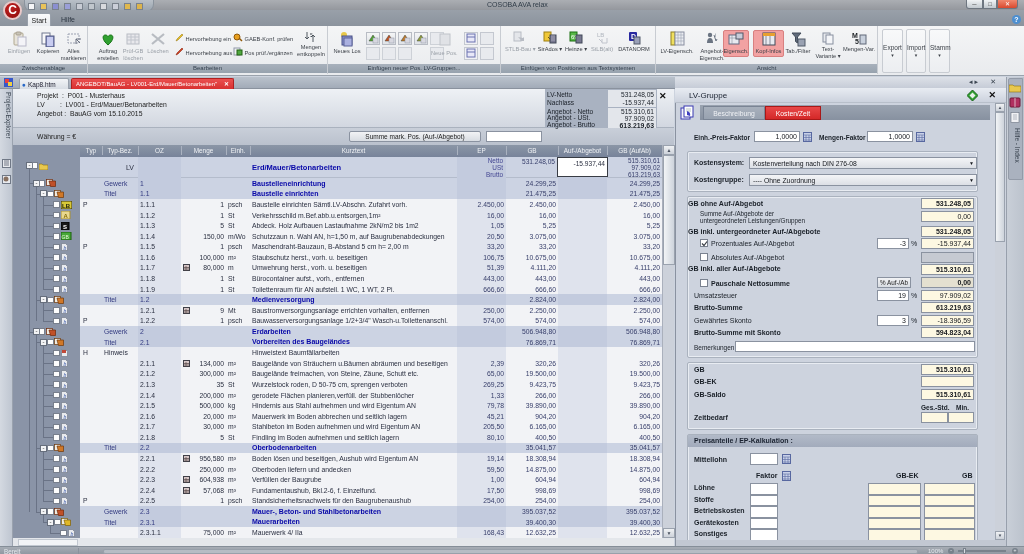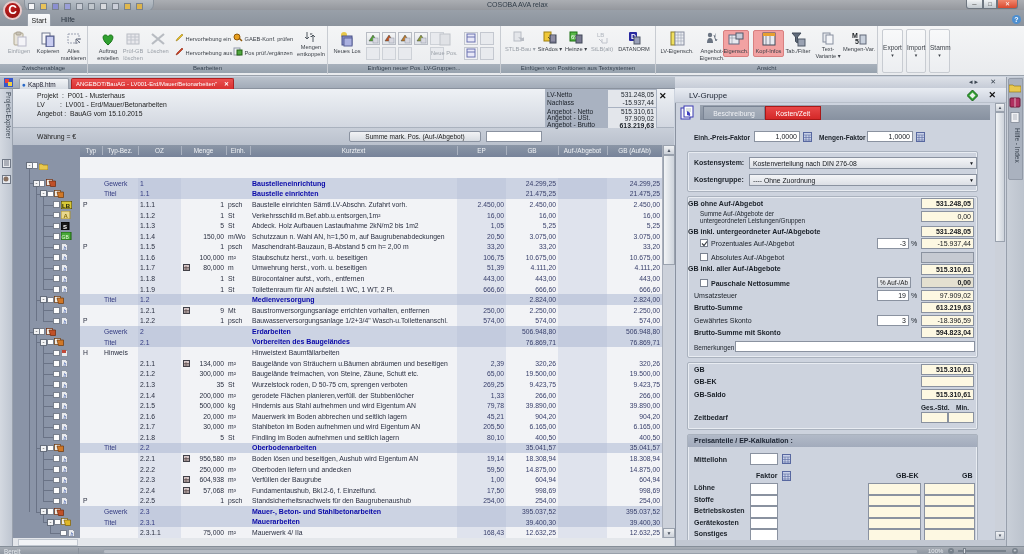--- a/index.html
+++ b/index.html
@@ -343,20 +343,31 @@
 <div class="abs" style="left:102px;top:146px;width:1px;height:9px;background:#aab2c0;"></div>
 <div class="abs" style="left:138px;top:146px;width:1px;height:9px;background:#aab2c0;"></div>
 <div class="abs" style="left:181px;top:146px;width:1px;height:9px;background:#aab2c0;"></div>
 <div class="abs" style="left:226px;top:146px;width:1px;height:9px;background:#aab2c0;"></div>
 <div class="abs" style="left:250px;top:146px;width:1px;height:9px;background:#aab2c0;"></div>
 <div class="abs" style="left:457px;top:146px;width:1px;height:9px;background:#aab2c0;"></div>
 <div class="abs" style="left:506px;top:146px;width:1px;height:9px;background:#aab2c0;"></div>
 <div class="abs" style="left:558px;top:146px;width:1px;height:9px;background:#aab2c0;"></div>
 <div class="abs" style="left:607px;top:146px;width:1px;height:9px;background:#aab2c0;"></div>
 <div class="abs" style="left:80px;top:156.5px;width:582px;height:381.5px;background:#f2f3f6;overflow:hidden;">
+<div class="abs" style="left:0;top:0;width:582px;height:21.5px;background:#ccd3e3;border-bottom:1px solid #b4bccc;">
+ <div class="abs" style="left:58px;top:0;width:43px;height:21.5px;background:#c3cbde;"></div>
+ <div class="abs" style="left:377px;top:0;width:49px;height:21.5px;background:#c3cbde;"></div>
+ <div class="abs" style="left:478px;top:0;width:49px;height:21.5px;background:#c3cbde;"></div>
+ <div class="abs" style="left:46px;top:7px;font-size:7px;color:#2a2f40;">LV</div>
+ <div class="abs" style="left:172px;top:6px;font-size:7.5px;font-weight:bold;color:#0808a8;">Erd/Mauer/Betonarbeiten</div>
+ <div class="abs" style="left:377px;top:0.5px;width:46px;text-align:right;font-size:6.4px;line-height:7px;color:#434692;">Netto<br>USt<br>Brutto</div>
+ <div class="abs" style="left:426px;top:1px;width:49px;text-align:right;font-size:6.6px;color:#39406c;">531.248,05</div>
+ <div class="abs" style="left:477px;top:0px;width:51px;height:20px;background:#fff;border:1px solid #383c44;text-align:right;font-size:6.6px;color:#2a2f40;padding:2px 2px 0 0;">-15.937,44</div>
+ <div class="abs" style="left:504px;top:0.5px;width:76px;text-align:right;font-size:6.4px;line-height:7px;color:#39406c;">515.310,61<br>97.909,02<br>613.219,63</div>
+</div>
 <div class="abs" style="left:0;top:21.50px;width:582px;height:10.588px;background:#ccd3e3;">
 <div class="abs" style="left:58px;top:0;width:43px;height:100%;background:#c3cbde;"></div>
 <div class="abs" style="left:377px;top:0;width:49px;height:100%;background:#c3cbde;"></div>
 <div class="abs" style="left:478px;top:0;width:49px;height:100%;background:#c3cbde;"></div>
 <div class="abs" style="left:24px;top:1.8px;font-size:6.8px;color:#333b80;">Gewerk</div>
 <div class="abs" style="left:60px;top:1.8px;font-size:6.8px;color:#333b80;">1</div>
 <div class="abs" style="left:172px;top:1.5px;font-size:7px;font-weight:bold;color:#0808a8;">Baustelleneinrichtung</div>
 <div class="abs" style="left:426px;top:1.8px;width:50px;text-align:right;font-size:6.8px;color:#39406c;">24.299,25</div>
 <div class="abs" style="left:527px;top:1.8px;width:53px;text-align:right;font-size:6.8px;color:#39406c;">24.299,25</div>
 </div>

